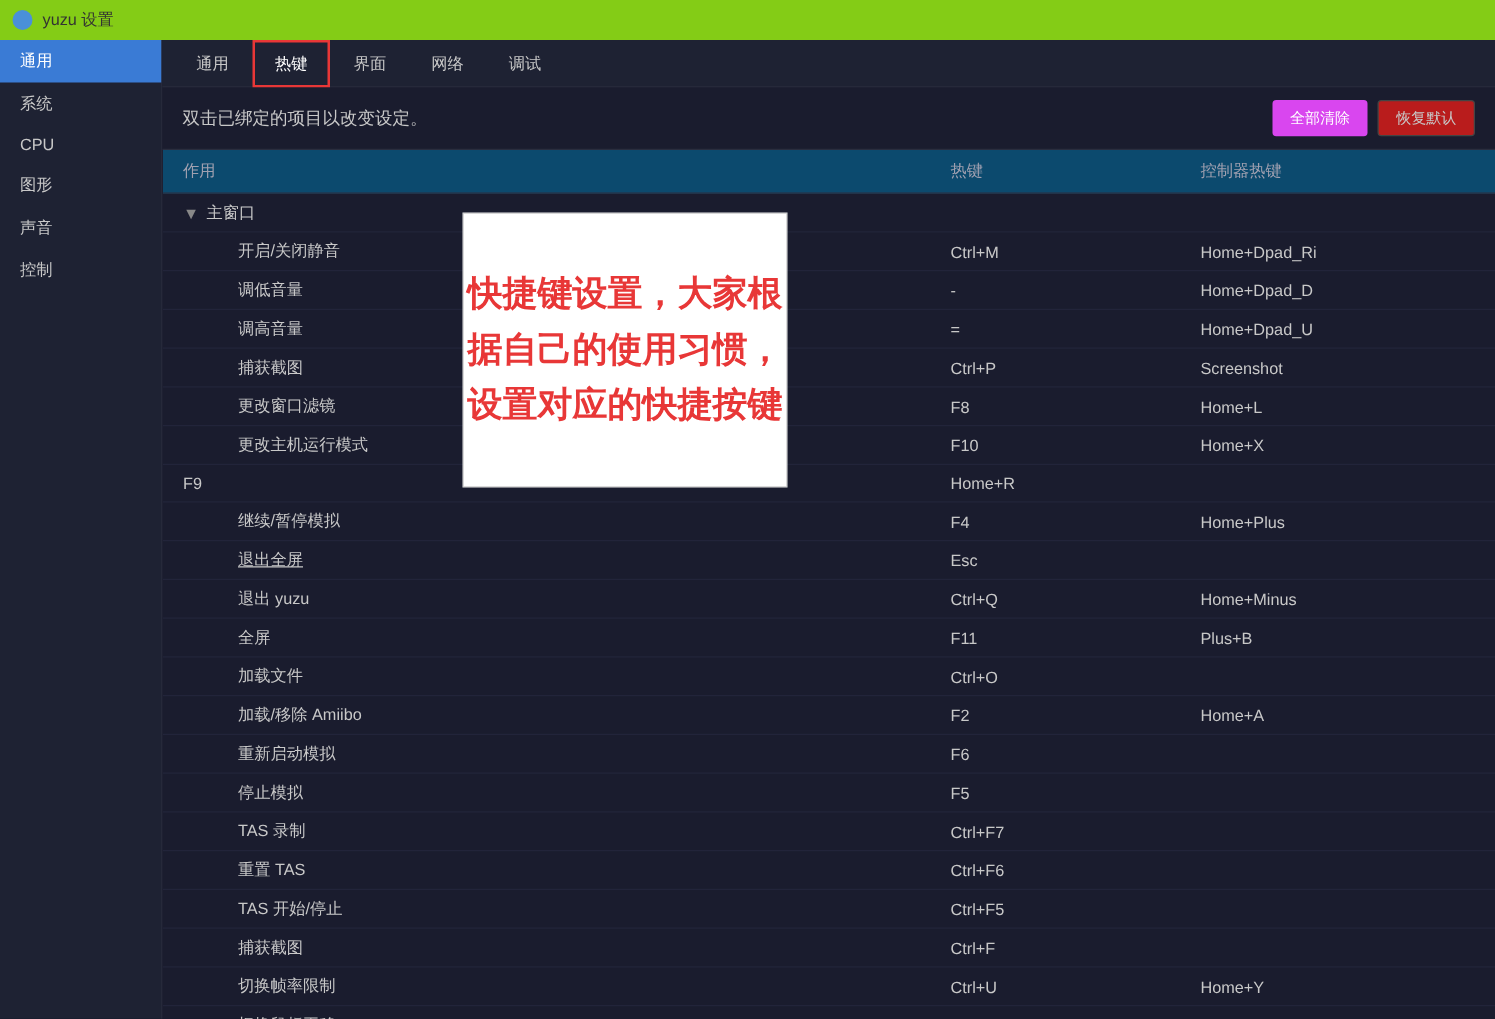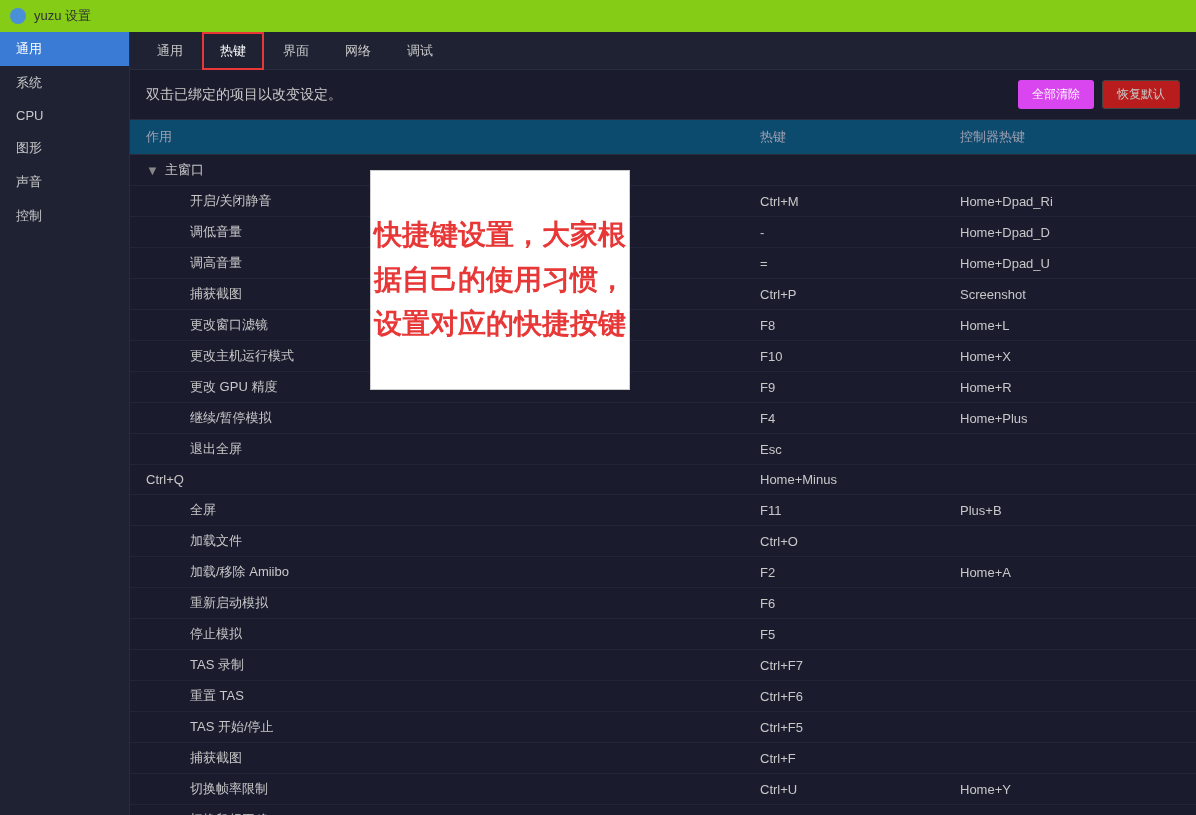--- a/index.html
+++ b/index.html
@@ -268,35 +268,35 @@
             <span style="padding-left: 44px;">更改窗口滤镜</span>
             <span>F8</span>
             <span>Home+L</span>
           </div>
           <div class="table-row">
             <span style="padding-left: 44px;">更改主机运行模式</span>
             <span>F10</span>
             <span>Home+X</span>
           </div>
           <div class="table-row">
-            <span style="padding-left: 44px;">更改 GPU 精度</span>
             <span>F9</span>
             <span>Home+R</span>
           </div>
           <div class="table-row">
             <span style="padding-left: 44px;">继续/暂停模拟</span>
             <span>F4</span>
             <span>Home+Plus</span>
           </div>
           <div class="table-row">
-            <span style="padding-left: 44px;">退出全屏</span>
+            <span style="padding-left: 44px; text-decoration: underline;">退出全屏</span>
             <span>Esc</span>
             <span></span>
           </div>
           <div class="table-row">
+            <span style="padding-left: 44px;">退出 yuzu</span>
             <span>Ctrl+Q</span>
             <span>Home+Minus</span>
           </div>
           <div class="table-row">
             <span style="padding-left: 44px;">全屏</span>
             <span>F11</span>
             <span>Plus+B</span>
           </div>
           <div class="table-row">
             <span style="padding-left: 44px;">加载文件</span>

